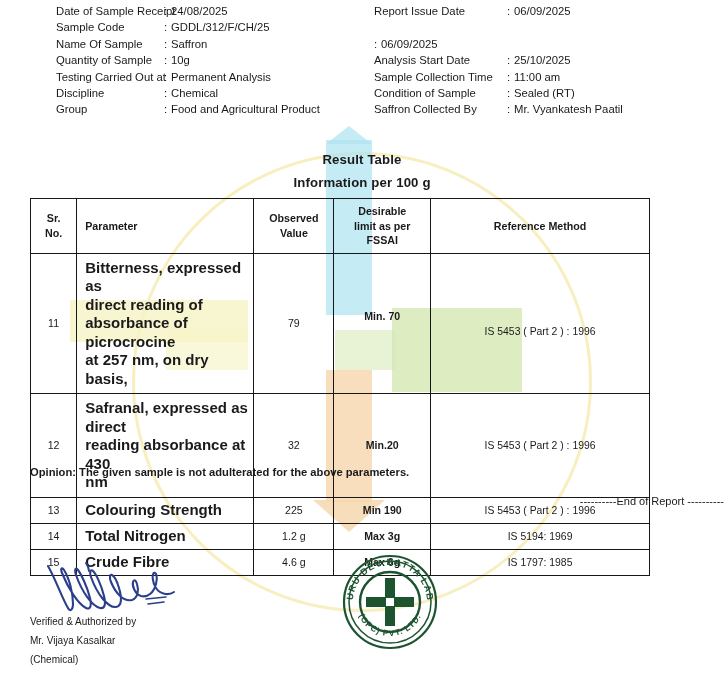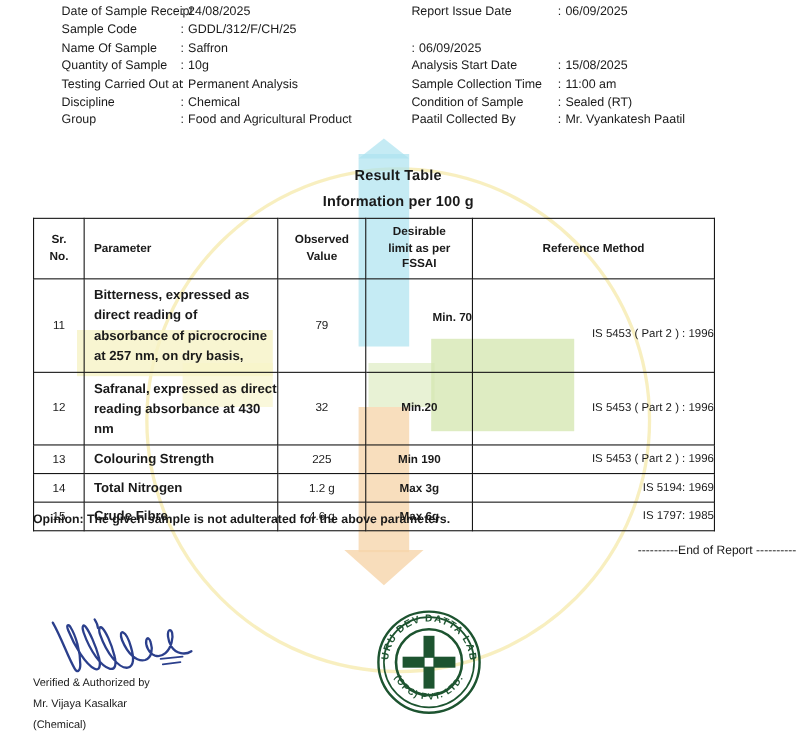--- a/index.html
+++ b/index.html
@@ -175,36 +175,36 @@
   .col-obs  { width: 76px; }
   .col-des  { width: 95px; }
   .col-ref  { width: 232px; }
 
   .cell-sr {
     text-align: center;
     font-size: 10.6px;
   }
   .cell-par {
     font-weight: bold;
-    font-size: 12px;
+    font-size: 15px;
     line-height: 18.5px;
     padding: 5px 0 5px 8px !important;
     text-align: left;
   }
   .cell-obs, .cell-des {
     text-align: center;
     font-size: 10.6px;
   }
   .cell-des { font-weight: bold; }
   .cell-ref {
-    text-align: right;
+    text-align: center;
     font-size: 10.4px;
   }
   tr.r-tall  .cell-sr, tr.r-tall .cell-obs { vertical-align: middle; }
-  tr.r-11 .cell-des { vertical-align: bottom; padding-bottom: 14px !important; text-align: right; }
+  tr.r-11 .cell-des { vertical-align: bottom; padding-bottom: 14px !important; }
   tr.r-11 .cell-ref { vertical-align: top;    padding-top: 16px !important; }
   tr.r-short td { height: 25px; }
   tr.r-short .cell-par { padding-top: 0 !important; padding-bottom: 0 !important; }
 
   
   #opinion {
     position: absolute;
     left: 30px;
     top: 466px;
     width: 660px;
@@ -314,34 +314,34 @@
         <span class="meta-val">06/09/2025</span>
       </div>
       <div class="meta-spacer"></div>
       <div class="meta-row">
         <span class="meta-sep">:</span>
         <span class="meta-val">06/09/2025</span>
       </div>
       <div class="meta-row">
         <span class="meta-label">Analysis Start Date</span>
         <span class="meta-sep">:</span>
-        <span class="meta-val">15/08/2025</span>
+        <span class="meta-val">25/10/2025</span>
       </div>
       <div class="meta-row">
         <span class="meta-label">Sample Collection Time</span>
         <span class="meta-sep">:</span>
         <span class="meta-val">11:00 am</span>
       </div>
       <div class="meta-row">
         <span class="meta-label">Condition of Sample</span>
         <span class="meta-sep">:</span>
         <span class="meta-val">Sealed (RT)</span>
       </div>
       <div class="meta-row">
-        <span class="meta-label">Paatil Collected By</span>
+        <span class="meta-label">Saffron Collected By</span>
         <span class="meta-sep">:</span>
         <span class="meta-val">Mr. Vyankatesh Paatil</span>
       </div>
     </div>
 </div>
 
 <div id="titles">
   <div class="title-main">Result Table</div>
   <div class="title-sub">Information per 100 g</div>
 </div>

